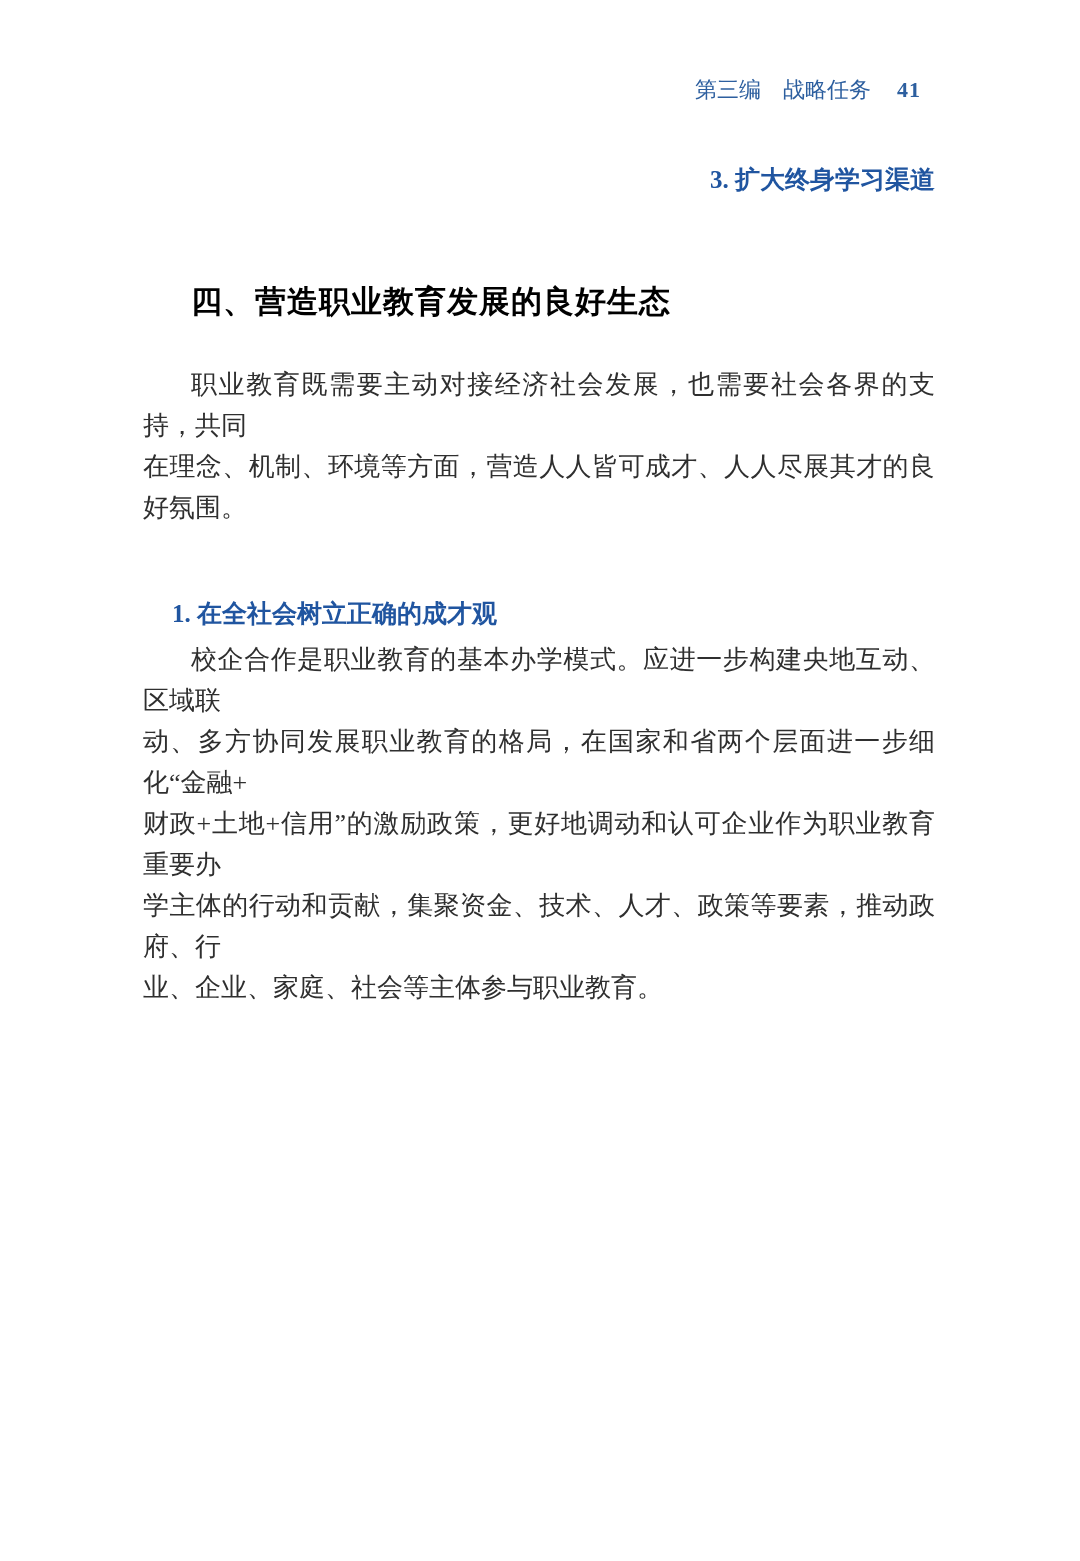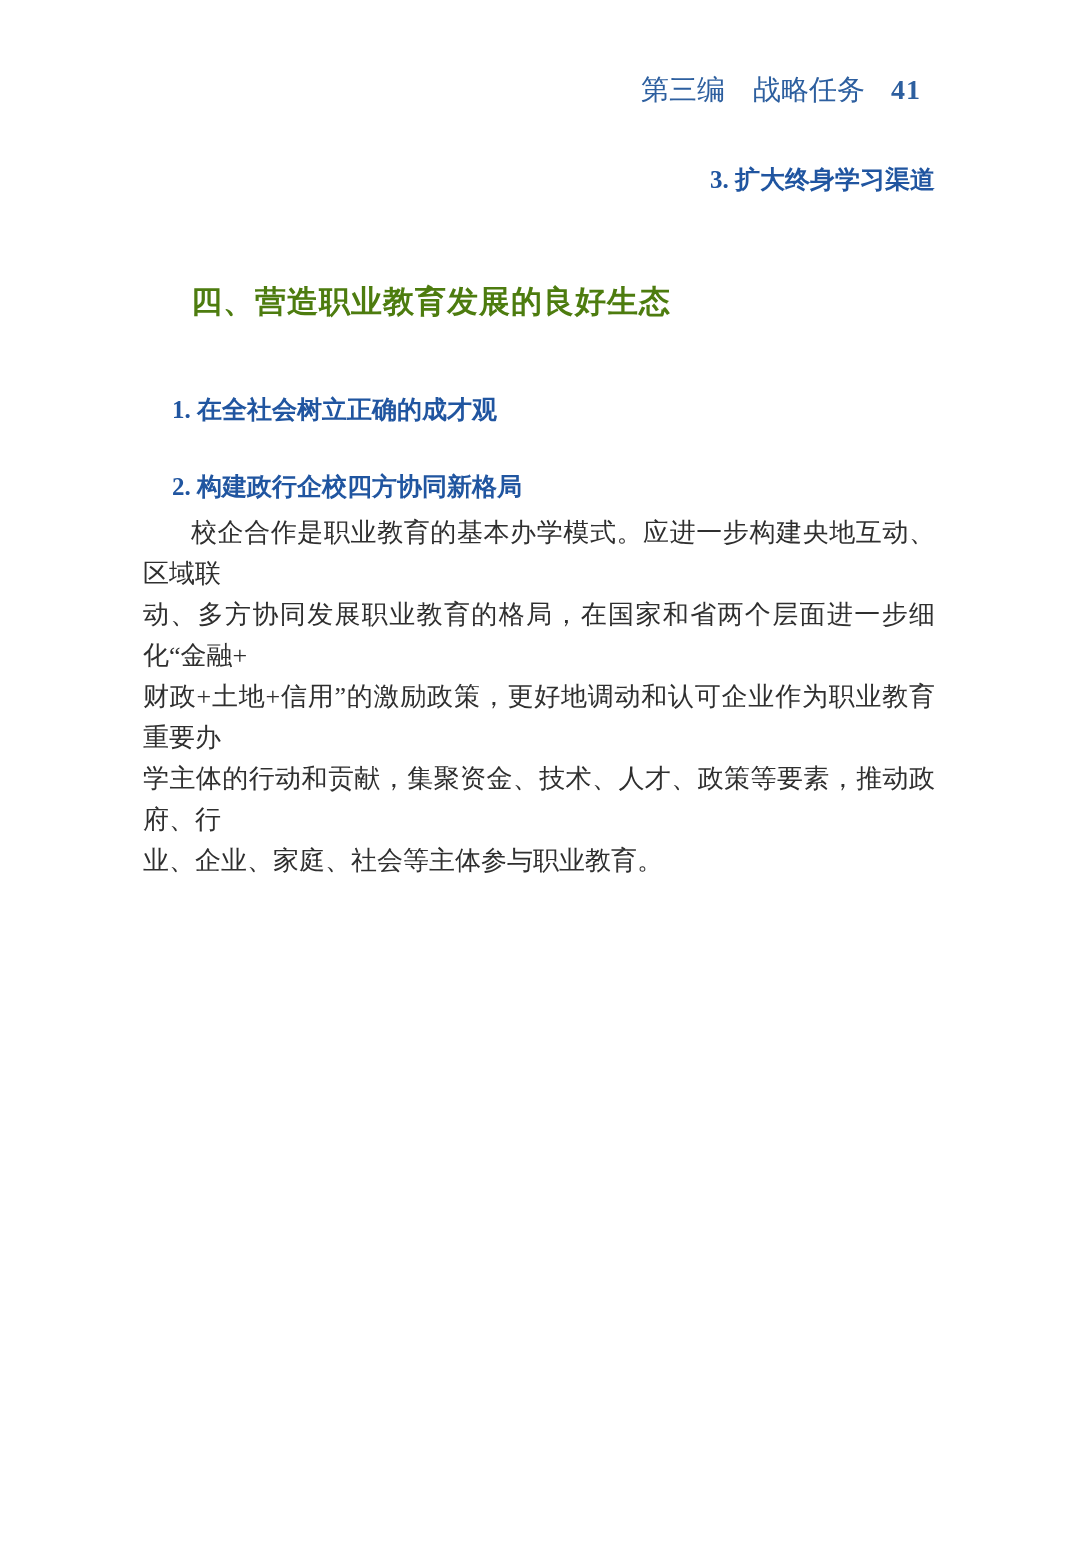--- a/index.html
+++ b/index.html
@@ -17,21 +17,21 @@
     width: 1080px;
     min-height: 1561px;
     padding: 76px 145px 100px 143px;
     background: #ffffff;
   }
   .page-header {
     display: flex;
     justify-content: flex-end;
     align-items: baseline;
     gap: 26px;
-    font-size: 28px;
+    font-size: 22px;
     line-height: 28px;
     color: #2d5f9f;
     padding-right: 14px;
   }
   .page-header .pagenum {
     font-weight: bold;
     letter-spacing: 1px;
   }
   h2, h3, p { margin: 0; padding: 0; }
   .sub {
@@ -41,21 +41,21 @@
     color: #2055a0;
     margin-left: 29px;
   }
   .sub.s1 { margin-top: 58px; text-align: right; }
   .sub.s2 { margin-top: 68px; }
   .sub.s3 { margin-top: 41px; }
   .chapter {
     font-size: 31px;
     line-height: 44px;
     font-weight: bold;
-    color: #4d7c0f;
+    color: #000000;
     margin: 82px 0 0 48px;
     letter-spacing: 1px;
   }
   .para {
     margin-top: 7px;
     font-size: 26px;
     line-height: 41px;
     color: #2f2f2f;
     text-indent: 48px;
     text-align: justify;
@@ -72,25 +72,26 @@
   <div class="page-header">
     <span>第三编　战略任务</span>
     <span class="pagenum">41</span>
   </div>
 
   <h3 class="sub s1">3. 扩大终身学习渠道</h3>
 
 
   <h2 class="chapter">四、营造职业教育发展的良好生态</h2>
 
+  <p class="para loose">职业教育既需要主动对接经济社会发展，也需要社会各界的支持，共同
+在理念、机制、环境等方面，营造人人皆可成才、人人尽展其才的良好氛围。</p>
 
   <h3 class="sub s2">1. 在全社会树立正确的成才观</h3>
 
 
-  <h3 class="sub s3">2. 构建政行企校四方协同新格局</h3>
 
   <p class="para">校企合作是职业教育的基本办学模式。应进一步构建央地互动、区域联
 动、多方协同发展职业教育的格局，在国家和省两个层面进一步细化“金融+
 财政+土地+信用”的激励政策，更好地调动和认可企业作为职业教育重要办
 学主体的行动和贡献，集聚资金、技术、人才、政策等要素，推动政府、行
 业、企业、家庭、社会等主体参与职业教育。</p>
 
 </div>
 
 </body></html>

